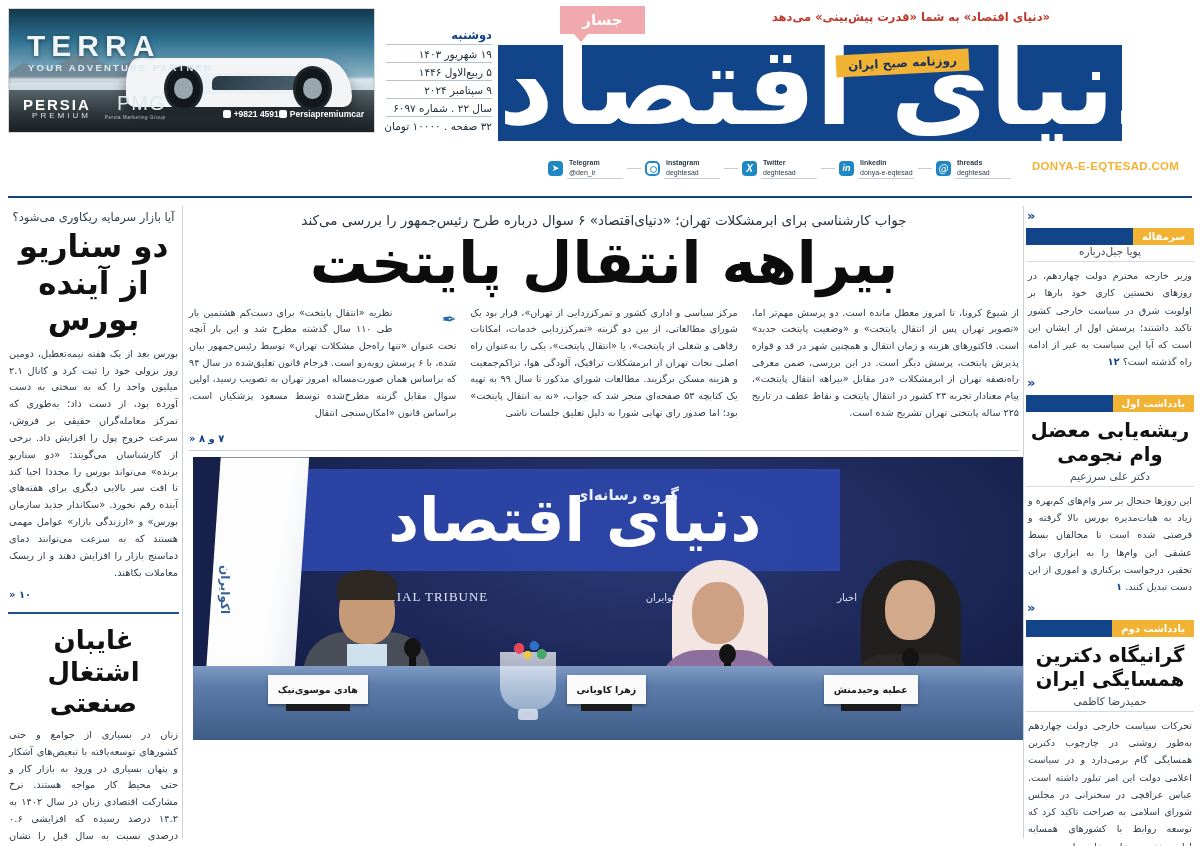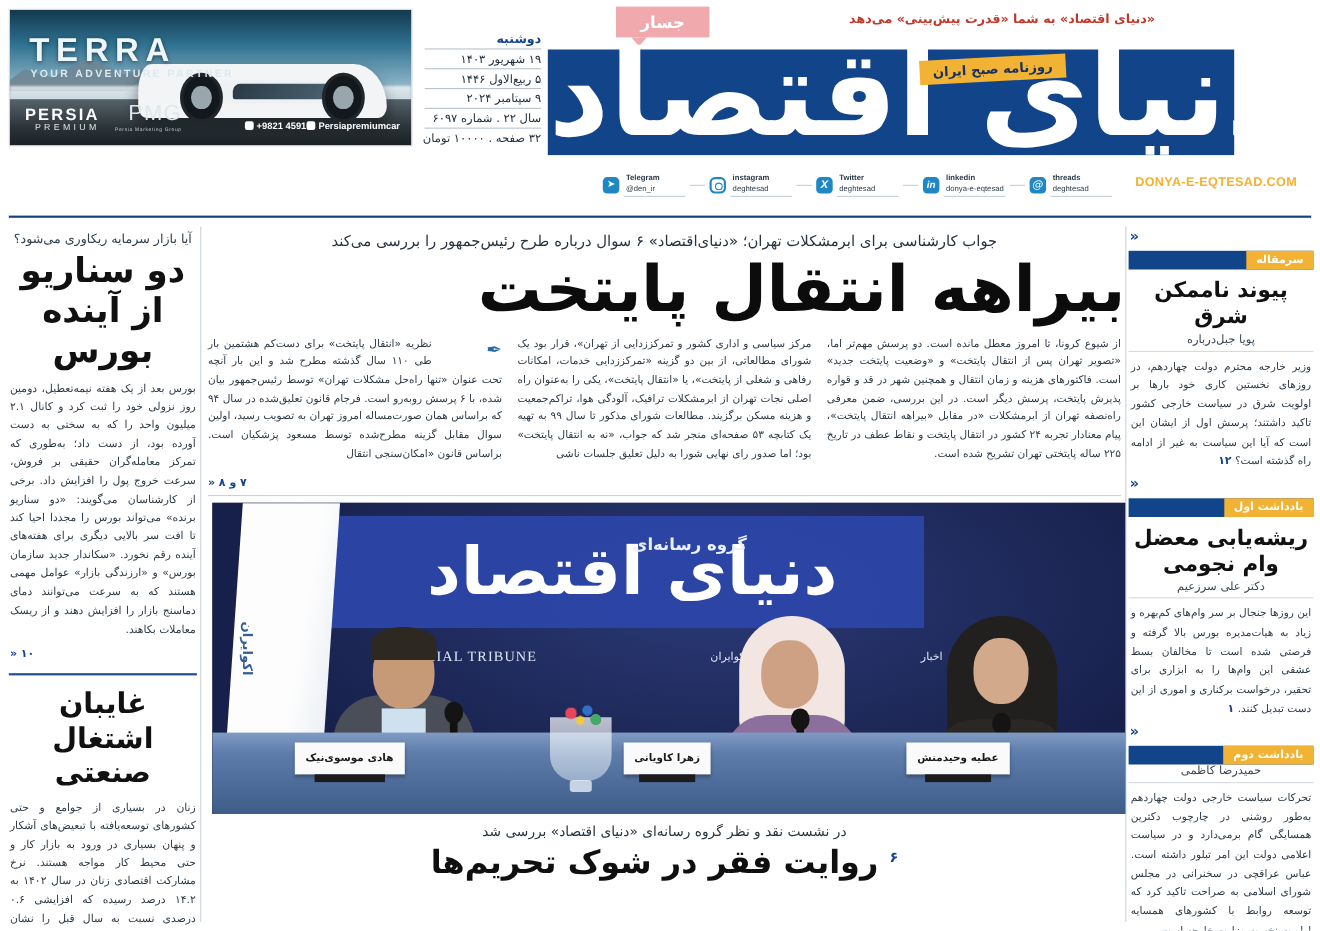--- a/index.html
+++ b/index.html
@@ -131,21 +131,21 @@
   .l-kicker { font-size:11.5px; color:#31404e; text-align:center; padding:4px 2px 2px; }
   .l-title { font-size:31px; font-weight:700; color:#111; line-height:1.18; text-align:center; padding:2px 2px 6px; }
   .l-body { font-size:9.8px; line-height:1.72; color:#2d3a46; text-align:justify; padding:2px 3px; }
   .pg-ref { color:#12448a; font-weight:700; font-size:10px; direction:rtl; }
   .pg-ref::after { content:" \00AB"; }
   .l-rule { height:2px; background:#1d4f91; margin:7px 2px; }
   .l-title2 { font-size:26px; font-weight:700; color:#111; line-height:1.2; text-align:center; padding:4px 2px 6px; }
 
   
   .m-kicker { text-align:center; font-size:13.5px; color:#27333f; padding:6px 0 2px; }
-  .m-head { text-align:right; font-size:58px; font-weight:700; color:#0c0c0c; line-height:1.08; letter-spacing:-1px; padding:2px 0 6px; }
+  .m-head { text-align:center; font-size:58px; font-weight:700; color:#0c0c0c; line-height:1.08; letter-spacing:-1px; padding:2px 0 6px; }
   .m-lead { display:flex; gap:14px; padding:4px 4px 6px; }
   .m-cell { flex:1; font-size:9.6px; line-height:1.74; color:#2d3a46; text-align:justify; }
   .m-sig { float:right; width:58px; height:22px; margin:0 0 0 6px; color:#2b6aa8; font-size:17px; }
   .m-rule { height:1px; background:#c9d1d9; margin:2px 4px 6px; }
 
   .photo { position:relative; width:830px; height:283px; overflow:hidden;
     background: linear-gradient(160deg,#1b2550 0%,#22306a 40%,#1a2347 100%); }
   .ph-backdrop { position:absolute; inset:0; background: radial-gradient(ellipse at 55% 30%, #2b3a77 0%, #17204a 70%); }
   .ph-blueband { position:absolute; left:12%; top:4%; width:66%; height:36%; background:#2c46a8; opacity:.95; }
   .ph-logo { position:absolute; left:14%; top:3%; width:64%; height:38%; color:#fff; font-size:60px;
@@ -387,37 +387,29 @@
       <div class="mic" style="left:86%;height:62px"></div>
 
       <div class="table-front"></div>
       <div class="vase"></div>
 
       <div class="nameplate np1">هادی موسوی‌نیک</div>
       <div class="nameplate np2">زهرا کاویانی</div>
       <div class="nameplate np3">عطیه وحیدمنش</div>
     </div>
 
-    <div class="cap-wrap">
-      <div class="cap-kick">در نشست نقد و نظر گروه رسانه‌ای «دنیای اقتصاد» بررسی شد</div>
-      <div class="cap-head">
-        <span class="pg">۶</span>
-        <span>روایت فقر در شوک تحریم‌ها</span>
-      </div>
-    </div>
   </div>
 
   <div class="col-right">
 
     <div>
       <div class="r-chevron">«</div>
       <div class="r-label">
         <span class="tag">سرمقاله</span>
       </div>
-      <div class="r-title">پیوند ناممکن شرق</div>
       <div class="r-author">پویا جبل‌درباره</div>
       <div class="r-body">
         <span>وزیر خارجه محترم دولت چهاردهم، در روزهای نخستین کاری خود بارها بر اولویت شرق در سیاست خارجی کشور تاکید داشتند؛ پرسش اول از ایشان این است که آیا این سیاست به غیر از ادامه راه گذشته است؟</span>
         <span class="r-pg">۱۲</span>
       </div>
     </div>
 
     <div>
       <div class="r-chevron">«</div>
       <div class="r-label">
@@ -429,20 +421,21 @@
         <span>این روزها جنجال بر سر وام‌های کم‌بهره و زیاد به هیات‌مدیره بورس بالا گرفته و فرصتی شده است تا مخالفان بسط عشقی این وام‌ها را به ابزاری برای تحقیر، درخواست برکناری و اموری از این دست تبدیل کنند.</span>
         <span class="r-pg">۱</span>
       </div>
     </div>
 
     <div>
       <div class="r-chevron">«</div>
       <div class="r-label">
         <span class="tag">یادداشت دوم</span>
       </div>
+      <div class="r-title">گرانیگاه دکترین همسایگی ایران</div>
       <div class="r-author">حمیدرضا کاظمی</div>
       <div class="r-body">
         <span>تحرکات سیاست خارجی دولت چهاردهم به‌طور روشنی در چارچوب دکترین همسایگی گام برمی‌دارد و در سیاست اعلامی دولت این امر تبلور داشته است. عباس عراقچی در سخنرانی در مجلس شورای اسلامی به صراحت تاکید کرد که توسعه روابط با کشورهای همسایه اولویت نخست وزارت خارجه است.</span>
         
       </div>
     </div>
 
   </div>
 
 </div>

